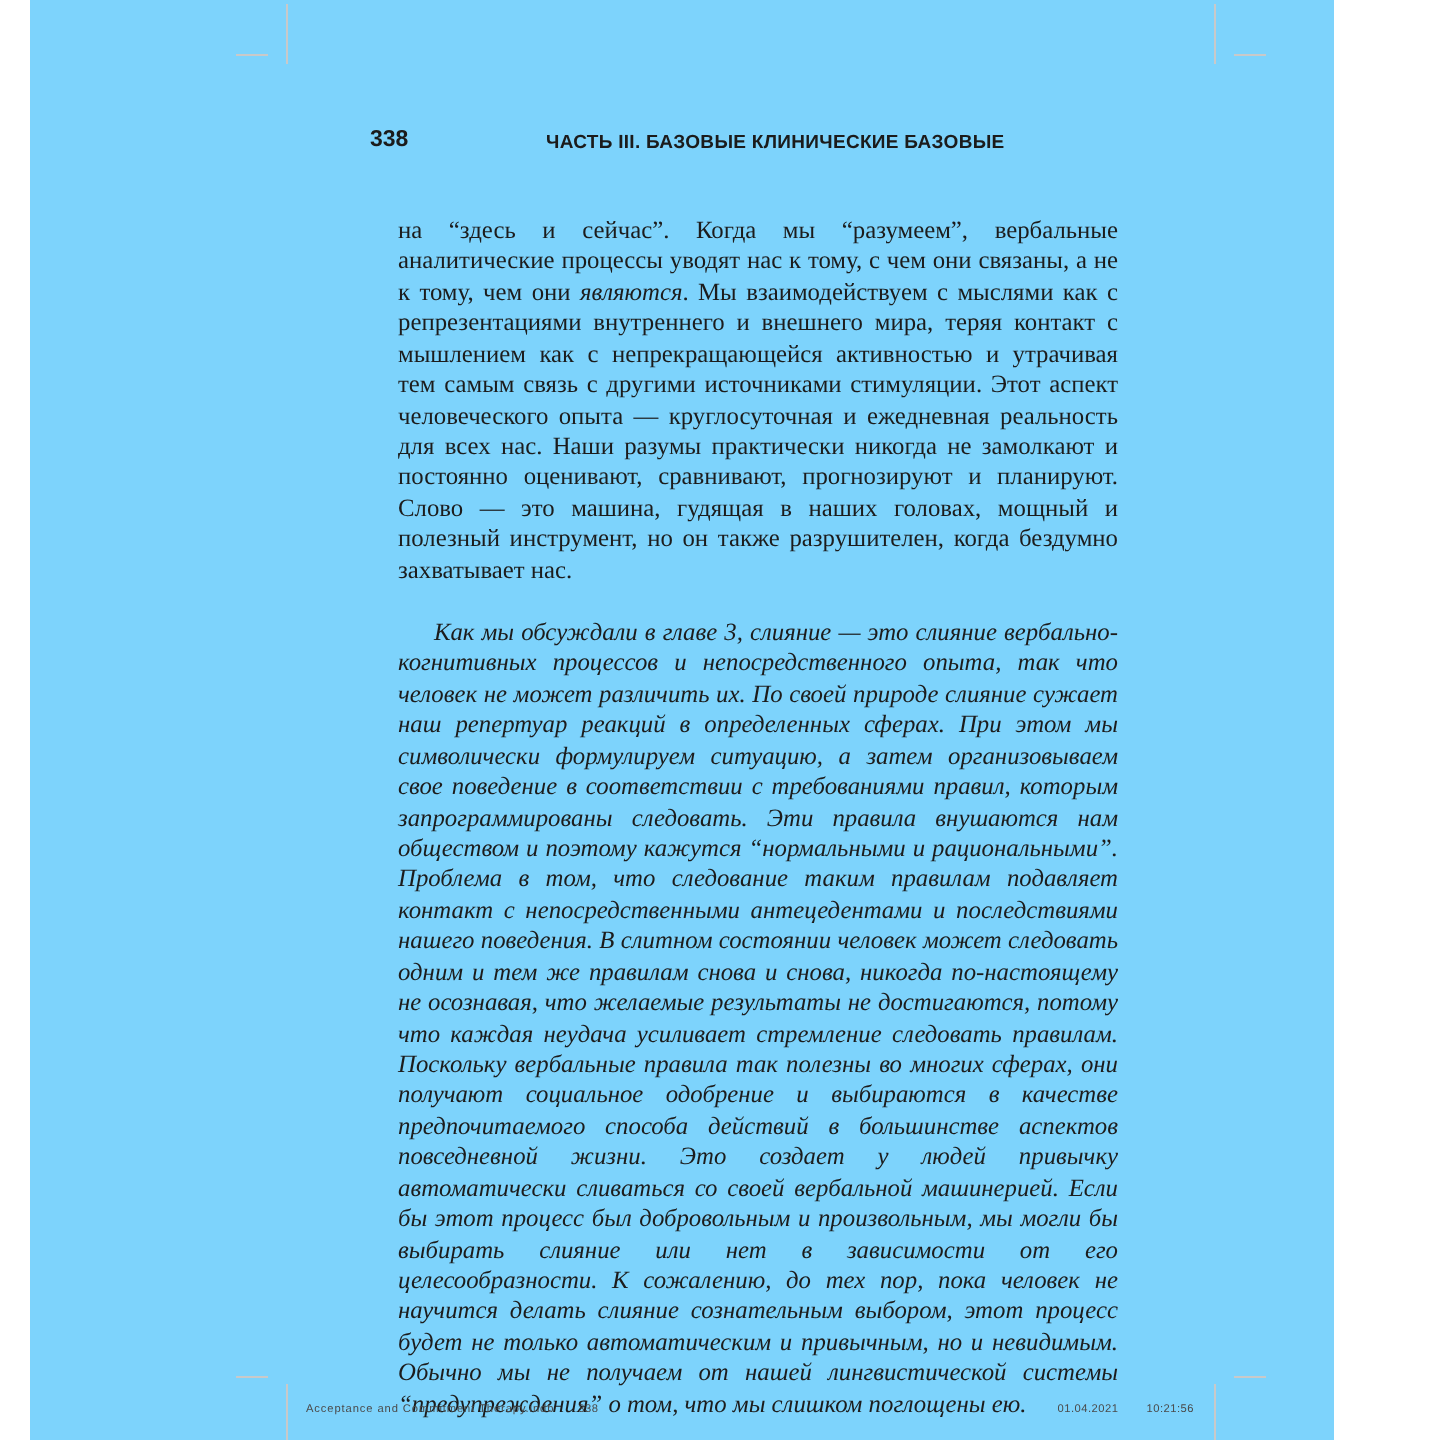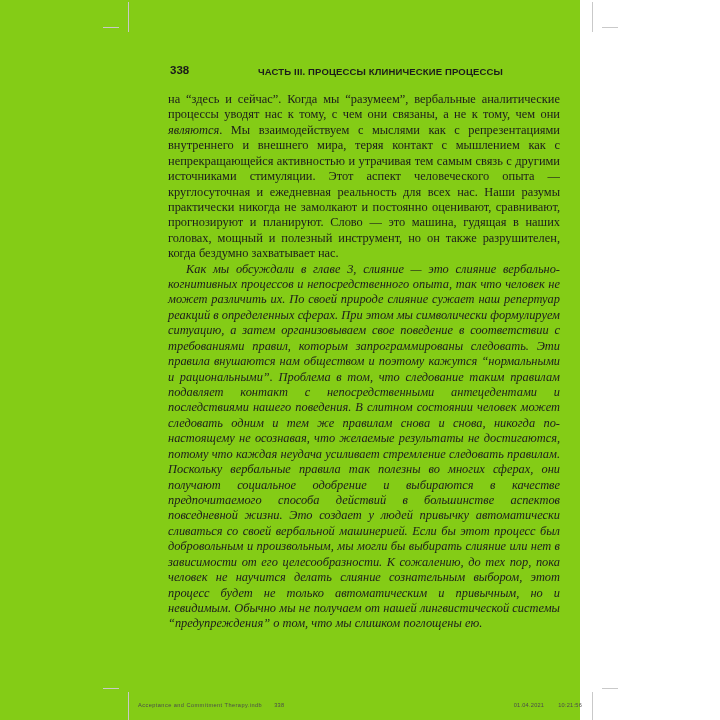--- a/index.html
+++ b/index.html
@@ -12,24 +12,24 @@
     height: 720px;
     position: relative;
     overflow: hidden;
     font-family: "Liberation Serif", "DejaVu Serif", serif;
     color: #1a1a1a;
   }
 
   
   #page-sheet {
     position: absolute;
-    left: 0; top: 0;
-    width: 580px;
+    left: 15px; top: 0;
+    width: 652px;
     height: 720px;
-    background: #84cc16;
+    background: #7dd3fc;
   }
 
   
   .crop {
     position: absolute;
     background: #c9c9c9;
   }
   .crop.v { width: 1px; height: 30px; }
   .crop.h { height: 1px; width: 16px; }
 
@@ -79,21 +79,21 @@
     top: 92px;
     width: 392px;
     font-size: 12.4px;
     line-height: 15.42px;
     text-align: justify;
     text-justify: inter-word;
     color: #1c1c1c;
     -webkit-font-smoothing: antialiased;
   }
   #text-column p {
-    margin: 0;
+    margin: 16px;
     text-indent: 0;
     hyphens: none;
   }
   #text-column p.indent {
     text-indent: 18px;
     font-style: italic;
   }
   .ital { font-style: italic; }
 
   
@@ -130,21 +130,21 @@
   <div class="crop v crop-tr-v"></div>
   <div class="crop v crop-bl-v"></div>
   <div class="crop v crop-br-v"></div>
   <div class="crop h crop-tl-h"></div>
   <div class="crop h crop-tr-h"></div>
   <div class="crop h crop-bl-h"></div>
   <div class="crop h crop-br-h"></div>
 
   <div id="running-head">
     <span id="folio">338</span>
-    <span id="head-title">ЧАСТЬ III. ПРОЦЕССЫ КЛИНИЧЕСКИЕ ПРОЦЕССЫ</span>
+    <span id="head-title">ЧАСТЬ III. БАЗОВЫЕ КЛИНИЧЕСКИЕ БАЗОВЫЕ</span>
   </div>
 
   <div id="text-column">
     <p><span>на “здесь и сейчас”. Когда мы “разумеем”, вербальные аналитические процессы уводят нас к тому, с чем они связаны, а не к тому, чем они </span><span class="ital">являются</span><span>. Мы взаимодействуем с мыслями как с репрезентациями внутреннего и внешнего мира, теряя контакт с мышлением как с непрекращающейся активностью и утрачивая тем самым связь с другими источниками стимуляции. Этот аспект человеческого опыта — круглосуточная и ежедневная реальность для всех нас. Наши разумы практически никогда не замолкают и постоянно оценивают, сравнивают, прогнозируют и планируют. Слово — это машина, гудящая в наших головах, мощный и полезный инструмент, но он также разрушителен, когда бездумно захватывает нас.</span></p>
     <p class="indent">Как мы обсуждали в главе 3, слияние — это слияние вербально-когнитивных процессов и непосредственного опыта, так что человек не может различить их. По своей природе слияние сужает наш репертуар реакций в определенных сферах. При этом мы символически формулируем ситуацию, а затем организовываем свое поведение в соответствии с требованиями правил, которым запрограммированы следовать. Эти правила внушаются нам обществом и поэтому кажутся “нормальными и рациональными”. Проблема в том, что следование таким правилам подавляет контакт с непосредственными антецедентами и последствиями нашего поведения. В слитном состоянии человек может следовать одним и тем же правилам снова и снова, никогда по-настоящему не осознавая, что желаемые результаты не достигаются, потому что каждая неудача усиливает стремление следовать правилам. Поскольку вербальные правила так полезны во многих сферах, они получают социальное одобрение и выбираются в качестве предпочитаемого способа действий в большинстве аспектов повседневной жизни. Это создает у людей привычку автоматически сливаться со своей вербальной машинерией. Если бы этот процесс был добровольным и произвольным, мы могли бы выбирать слияние или нет в зависимости от его целесообразности. К сожалению, до тех пор, пока человек не научится делать слияние сознательным выбором, этот процесс будет не только автоматическим и привычным, но и невидимым. Обычно мы не получаем от нашей лингвистической системы “предупреждения” о том, что мы слишком поглощены ею.</p>
   </div>
 
   <div id="footer">
     <span id="footer-left">
       <span class="file">Acceptance and Commitment Therapy.indb</span><span class="fpage">338</span>

